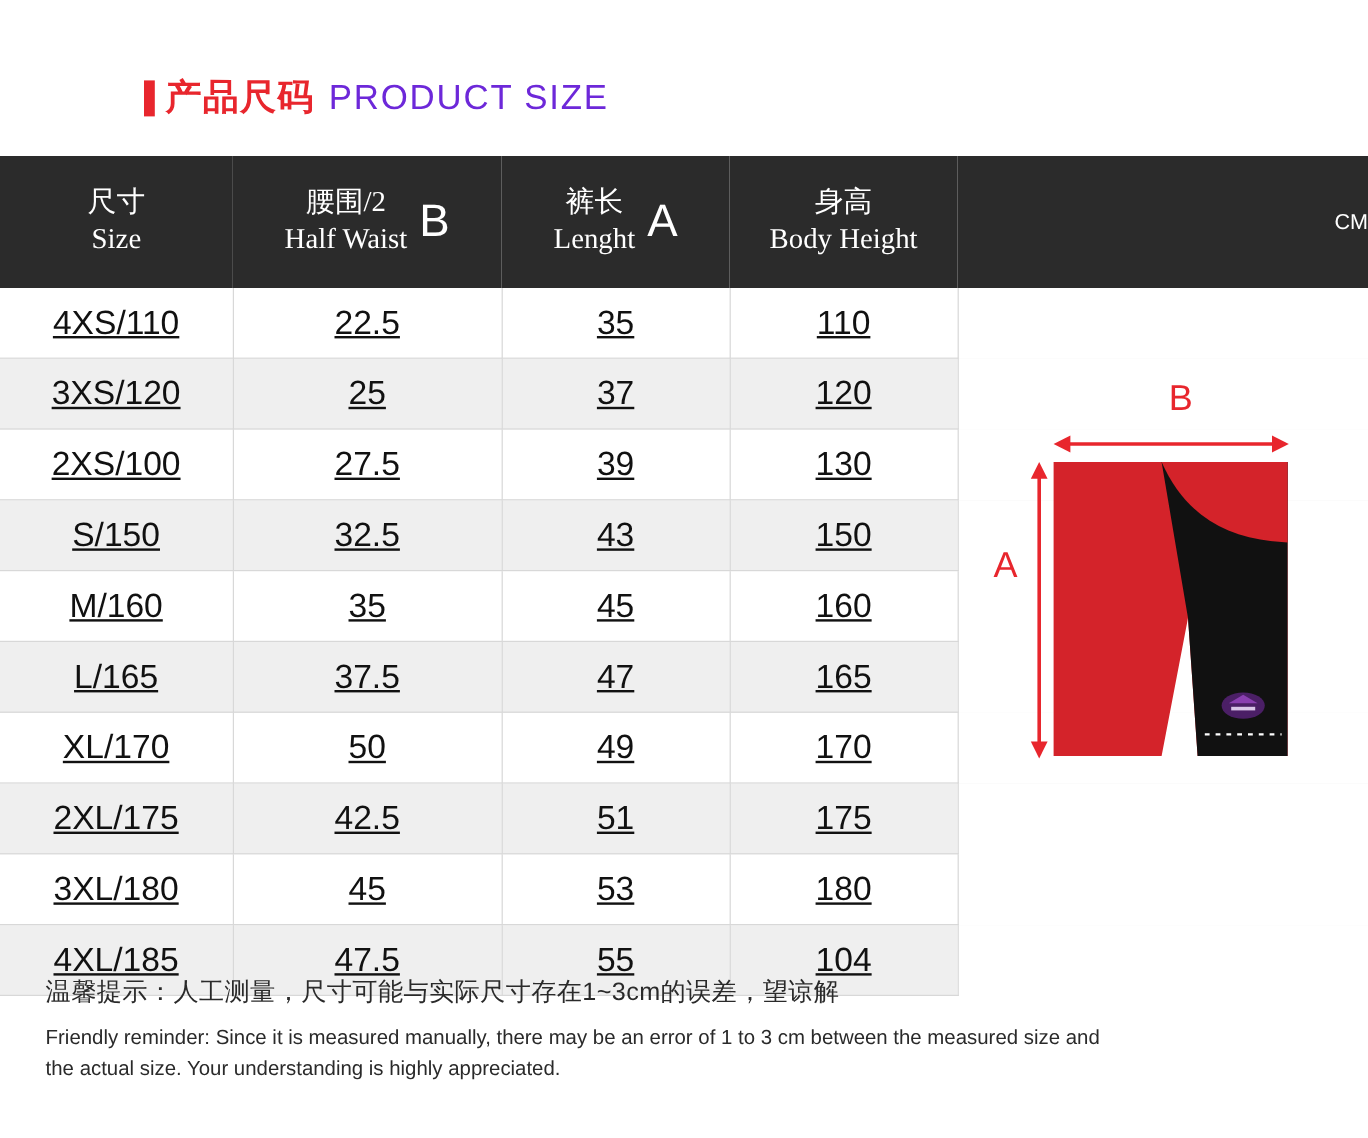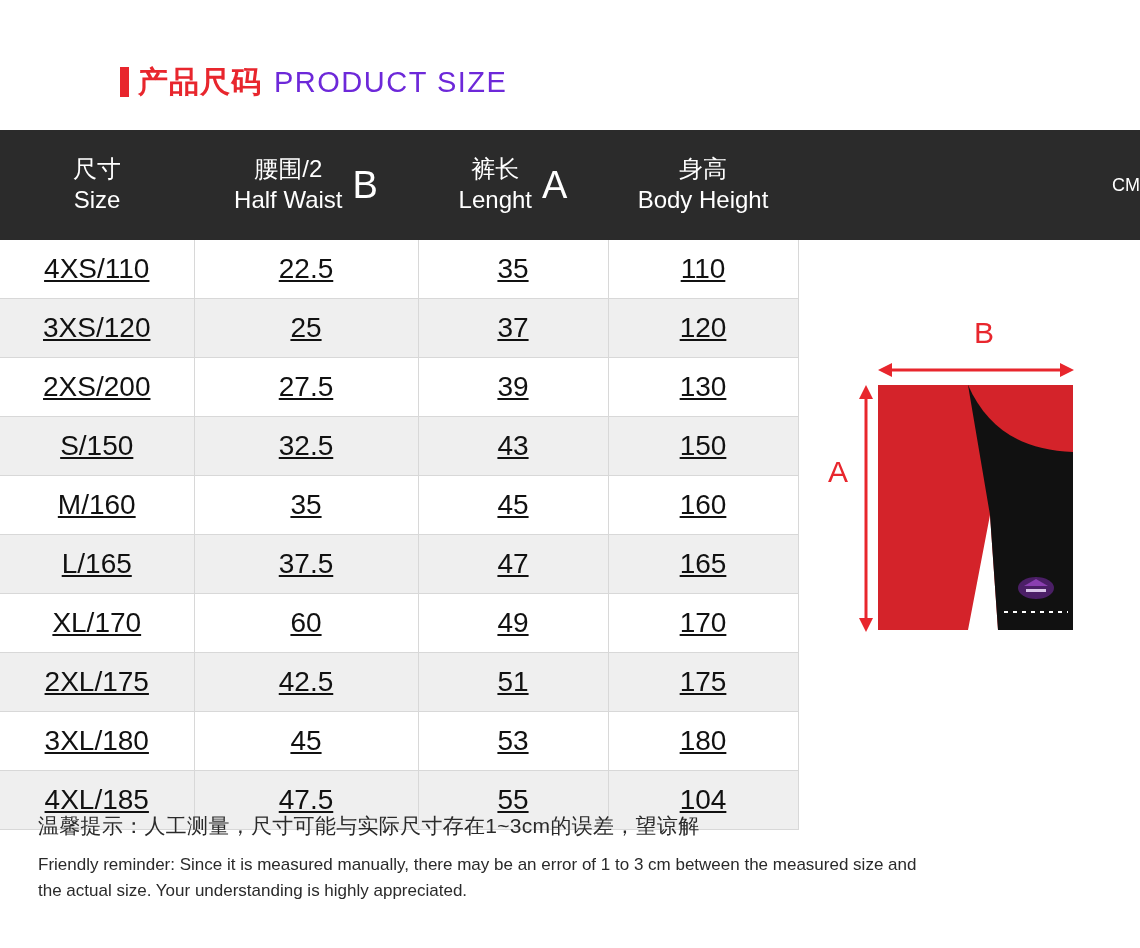--- a/index.html
+++ b/index.html
@@ -78,20 +78,21 @@
     display: flex;
     align-items: center;
     justify-content: center;
     gap: 10px;
   }
   .hdr-lines {
     display: flex;
     flex-direction: column;
     align-items: center;
     line-height: 1.28;
+    font-family: Liberation Serif, serif;
   }
   .hdr-cn { font-size: 24px; }
   .hdr-en { font-size: 24px; }
   .hdr-letter {
     font-size: 38px;
     line-height: 1;
   }
   .hdr-cm {
     text-align: right;
     padding-right: 26px;
@@ -232,21 +233,21 @@
           <td class="blank"></td>
         </tr>
         <tr>
           <td>3XS/120</td>
           <td>25</td>
           <td>37</td>
           <td>120</td>
           <td class="blank"></td>
         </tr>
         <tr>
-          <td>2XS/200</td>
+          <td>2XS/100</td>
           <td>27.5</td>
           <td>39</td>
           <td>130</td>
           <td class="blank"></td>
         </tr>
         <tr>
           <td>S/150</td>
           <td>32.5</td>
           <td>43</td>
           <td>150</td>
@@ -261,21 +262,21 @@
         </tr>
         <tr>
           <td>L/165</td>
           <td>37.5</td>
           <td>47</td>
           <td>165</td>
           <td class="blank"></td>
         </tr>
         <tr>
           <td>XL/170</td>
-          <td>60</td>
+          <td>50</td>
           <td>49</td>
           <td>170</td>
           <td class="blank"></td>
         </tr>
         <tr>
           <td>2XL/175</td>
           <td>42.5</td>
           <td>51</td>
           <td>175</td>
           <td class="blank"></td>

